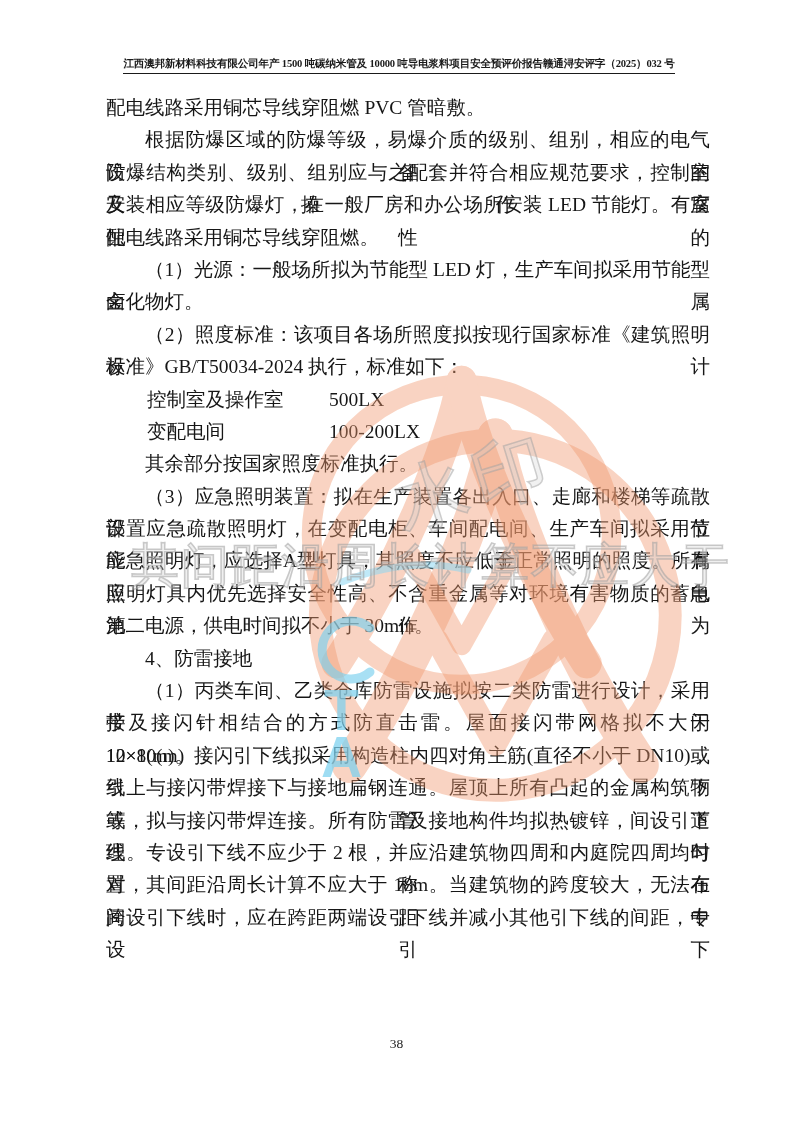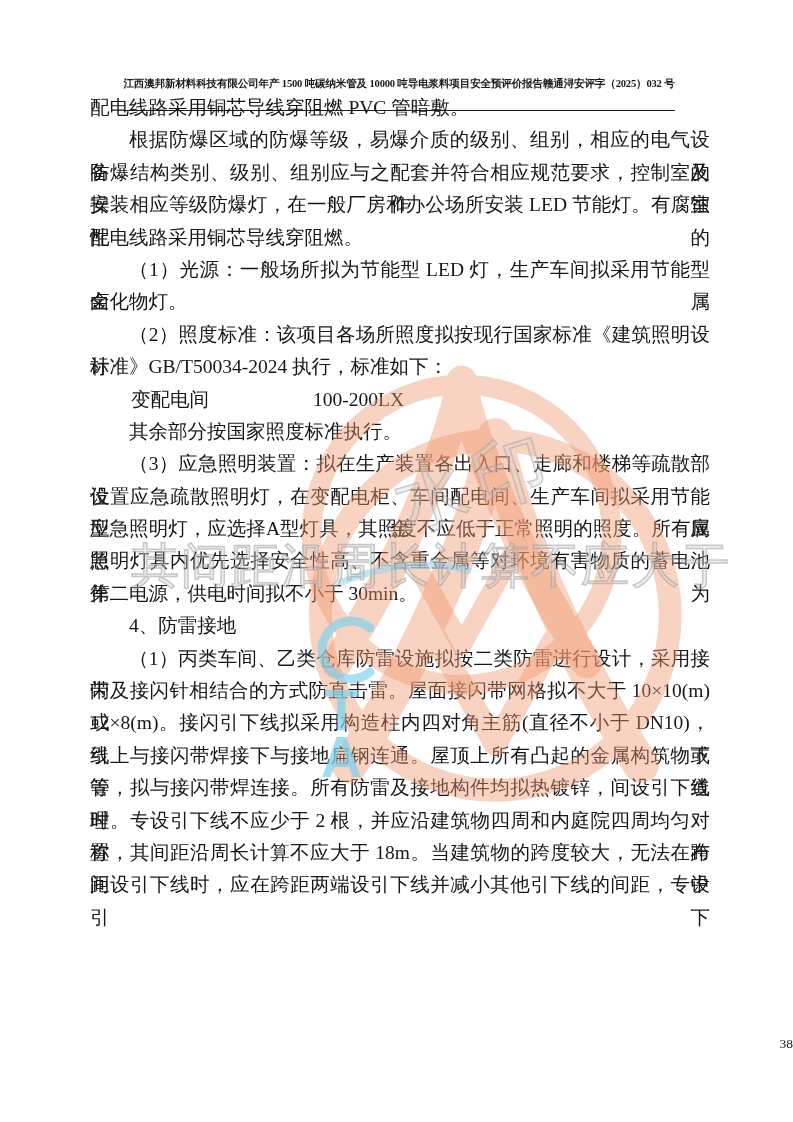--- a/index.html
+++ b/index.html
@@ -12,37 +12,37 @@
     font-family:"Liberation Serif","DejaVu Serif",serif;
   }
   
   .doc-header{
     position:absolute;left:88px;top:57px;width:622px;
     display:flex;justify-content:center;
   }
   .doc-header .hdr-text{
     font-size:10.6px;font-weight:bold;color:#1a1a1a;
     letter-spacing:-0.2px;white-space:nowrap;
-    border-bottom:1.5px solid #1a1a1a;padding-bottom:19px;margin-top:20px;
+    border-bottom:1.5px solid #1a1a1a;padding-bottom:2px;
   }
   
   .doc-body{
     position:absolute;left:90px;top:92px;width:620px;
     font-size:19.5px;color:#161616;line-height:32.4px;
   }
-  .line{height:32.4px;white-space:nowrap;overflow:visible;}
+  .line{height:32.4px;white-space:nowrap;overflow:visible;margin-left:16px;}
   .line.full{white-space:normal;text-align:justify;text-align-last:justify;}
   .line.indent{text-indent:39px;}
   .line.lux{padding-left:41px;}
   .lux-label{display:inline-block;min-width:182px;}
   .lux-value{display:inline-block;}
   
   .doc-footer{
     position:absolute;left:0;top:1036px;width:100%;
-    text-align:right;font-size:13.5px;color:#222;
+    text-align:center;font-size:13.5px;color:#222;
   }
   
   .watermark{position:absolute;inset:0;pointer-events:none;}
   .stamp-svg{position:absolute;left:0;top:0;}
   .wm-company{
     position:absolute;left:131px;top:534px;
     font-size:48px;letter-spacing:2px;white-space:nowrap;
     font-family:"Liberation Sans","DejaVu Sans",sans-serif;
     color:rgba(205,205,205,0.30);
     -webkit-text-stroke:1.5px rgba(160,160,160,0.55);
@@ -76,20 +76,21 @@
   <div class="doc-body">
       <div class="line">配电线路采用铜芯导线穿阻燃 PVC 管暗敷。</div>
       <div class="line indent full">根据防爆区域的防爆等级，易爆介质的级别、组别，相应的电气设备的</div>
       <div class="line full">防爆结构类别、级别、组别应与之配套并符合相应规范要求，控制室及操作室</div>
       <div class="line full">安装相应等级防爆灯，在一般厂房和办公场所安装 LED 节能灯。有腐蚀性的</div>
       <div class="line">配电线路采用铜芯导线穿阻燃。</div>
       <div class="line indent full">（1）光源：一般场所拟为节能型 LED 灯，生产车间拟采用节能型金属</div>
       <div class="line">卤化物灯。</div>
       <div class="line indent full">（2）照度标准：该项目各场所照度拟按现行国家标准《建筑照明设计</div>
       <div class="line">标准》GB/T50034-2024 执行，标准如下：</div>
+      <div class="line lux"><span class="lux-label">控制室及操作室</span><span class="lux-value">500LX</span></div>
       <div class="line lux"><span class="lux-label">变配电间</span><span class="lux-value">100-200LX</span></div>
       <div class="line indent">其余部分按国家照度标准执行。</div>
       <div class="line indent full">（3）应急照明装置：拟在生产装置各出入口、走廊和楼梯等疏散部位</div>
       <div class="line full">设置应急疏散照明灯，在变配电柜、车间配电间、生产车间拟采用节能型金属</div>
       <div class="line full">应急照明灯，应选择A型灯具，其照度不应低于正常照明的照度。所有应急</div>
       <div class="line full">照明灯具内优先选择安全性高、不含重金属等对环境有害物质的蓄电池作为</div>
       <div class="line">第二电源，供电时间拟不小于 30min。</div>
       <div class="line indent">4、防雷接地</div>
       <div class="line indent full">（1）丙类车间、乙类仓库防雷设施拟按二类防雷进行设计，采用接闪</div>
       <div class="line full">带及接闪针相结合的方式防直击雷。屋面接闪带网格拟不大于 10×10(m)或</div>

